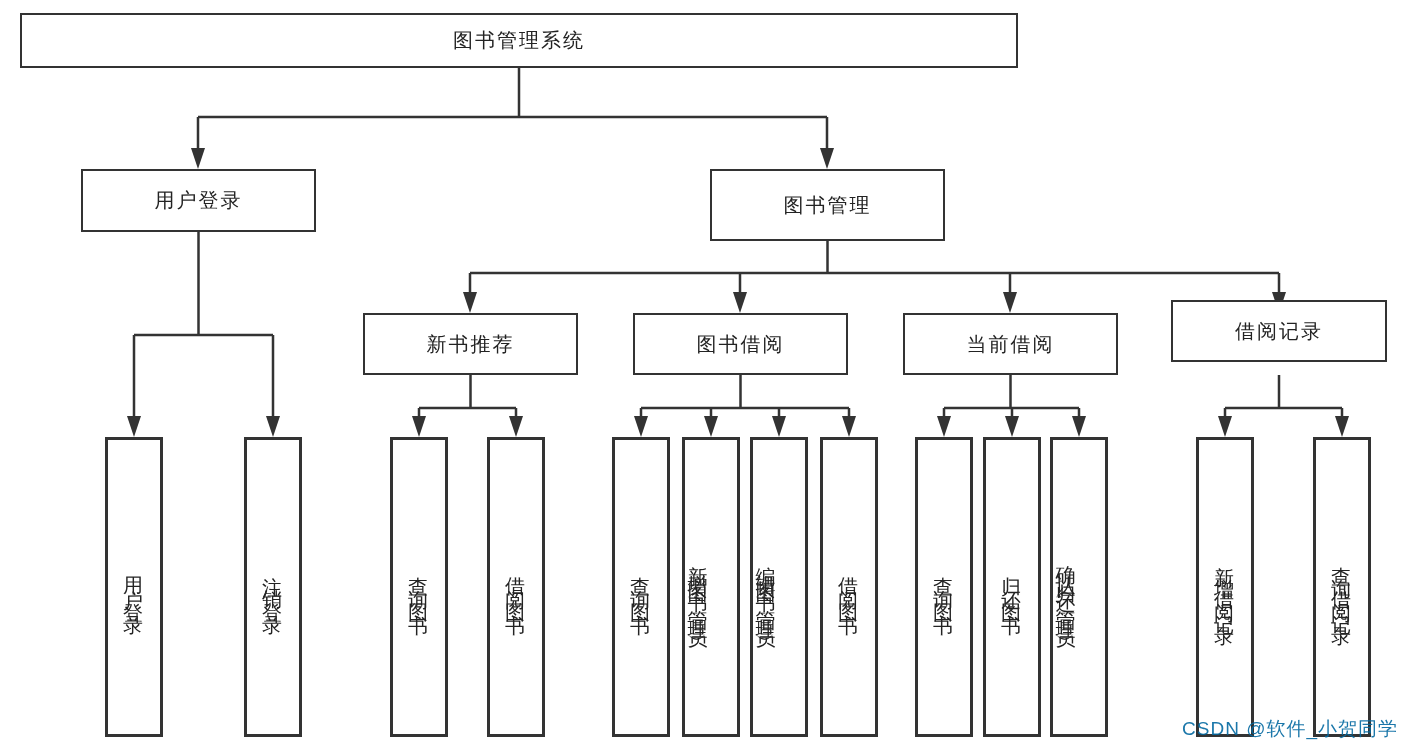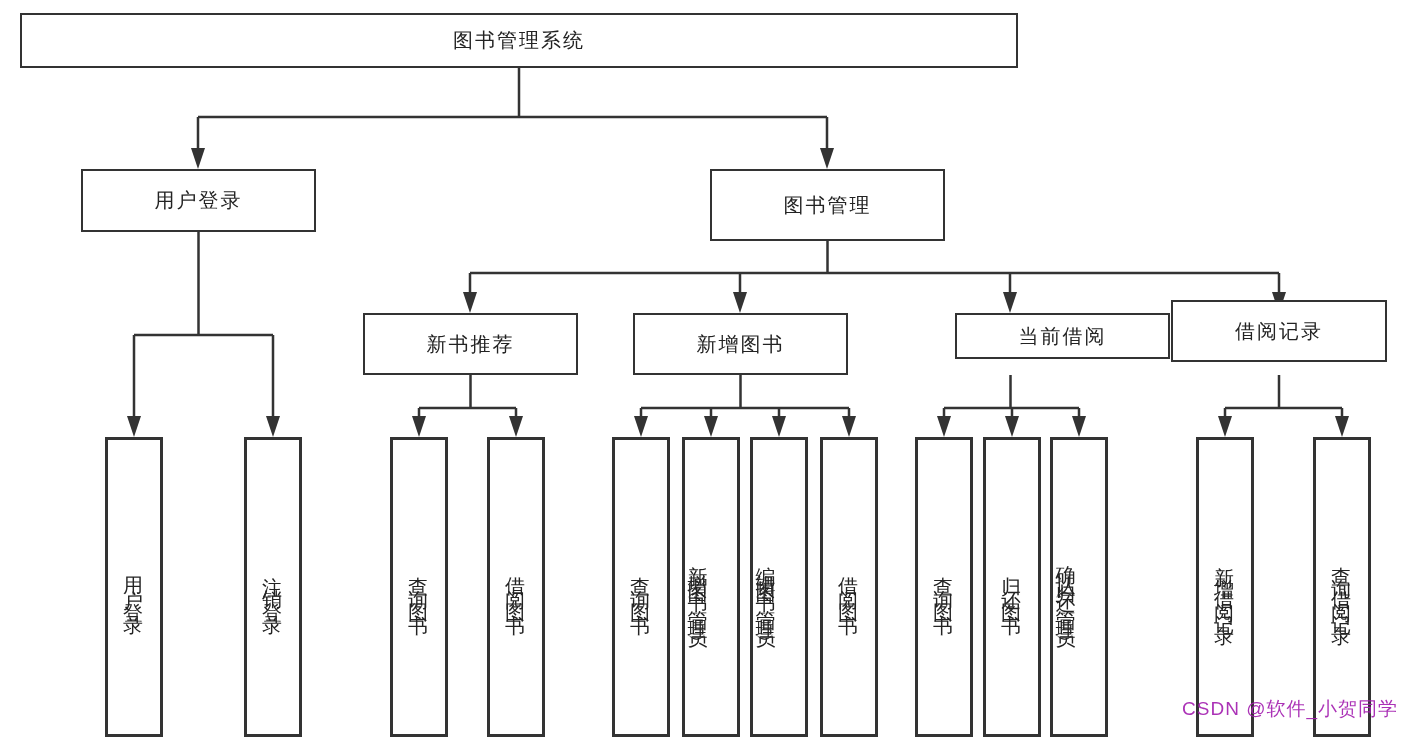--- a/index.html
+++ b/index.html
@@ -29,23 +29,23 @@
     writing-mode:vertical-lr;
     text-orientation:mixed;
     letter-spacing:13px;
     font-size:20px;
   }
   .tall.long{align-items:center;justify-content:flex-start;padding-top:6px;}
   .tall.long span{letter-spacing:9px;}
   .tall.mid span{letter-spacing:12px;}
   .watermark{
     position:absolute;
-    right:7px;top:696px;
+    right:7px;top:716px;
     font-size:19px;
-    color:#a21caf;
+    color:#0369a1;
     letter-spacing:1px;
     opacity:0.9;
     white-space:nowrap;
   }
 </style>
 </head>
 <body>
 
 <div class="canvas">
 
@@ -90,23 +90,23 @@
     <span>用户登录</span>
   </div>
   <div class="box" style="left:710px;top:169px;width:235px;height:72px">
     <span>图书管理</span>
   </div>
 
   <div class="box" style="left:363px;top:313px;width:215px;height:62px">
     <span>新书推荐</span>
   </div>
   <div class="box" style="left:633px;top:313px;width:215px;height:62px">
-    <span>新增图书</span>
+    <span>图书借阅</span>
   </div>
-  <div class="box" style="left:955px;top:313px;width:215px;height:46px">
+  <div class="box" style="left:903px;top:313px;width:215px;height:62px">
     <span>当前借阅</span>
   </div>
   <div class="box" style="left:1171px;top:300px;width:216px;height:62px">
     <span>借阅记录</span>
   </div>
 
   <div class="box tall" style="left:105px;top:437px;width:58px;height:300px">
     <span>用户登录</span>
   </div>
   <div class="box tall" style="left:244px;top:437px;width:58px;height:300px">

